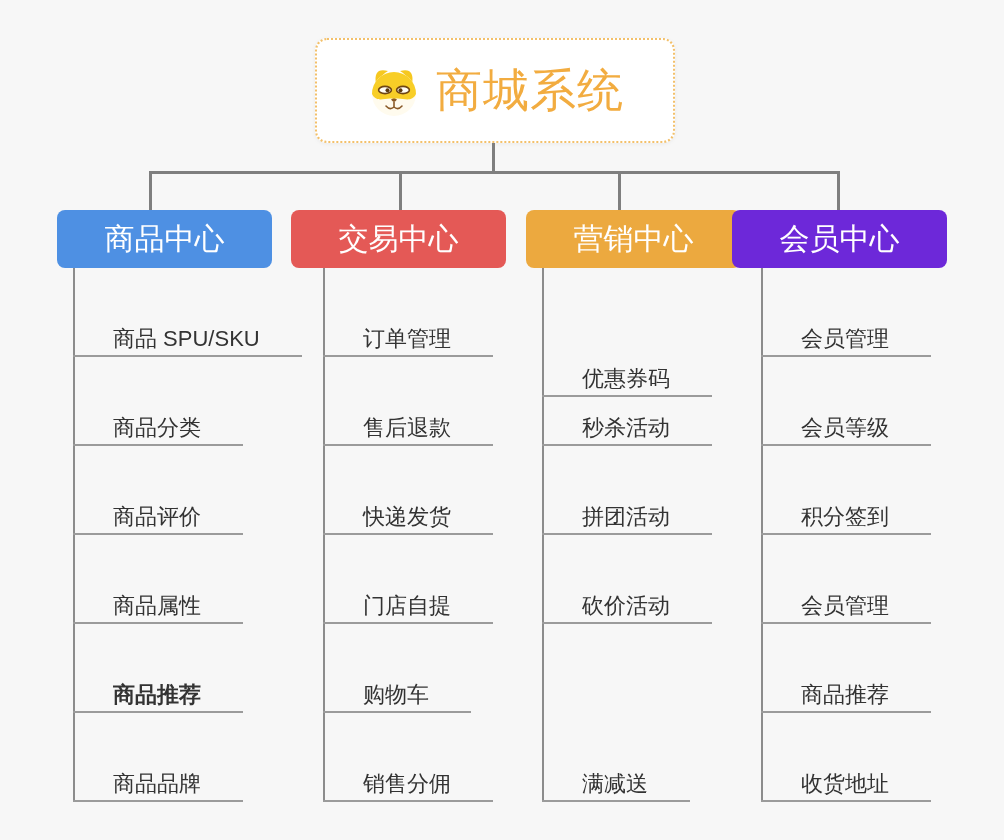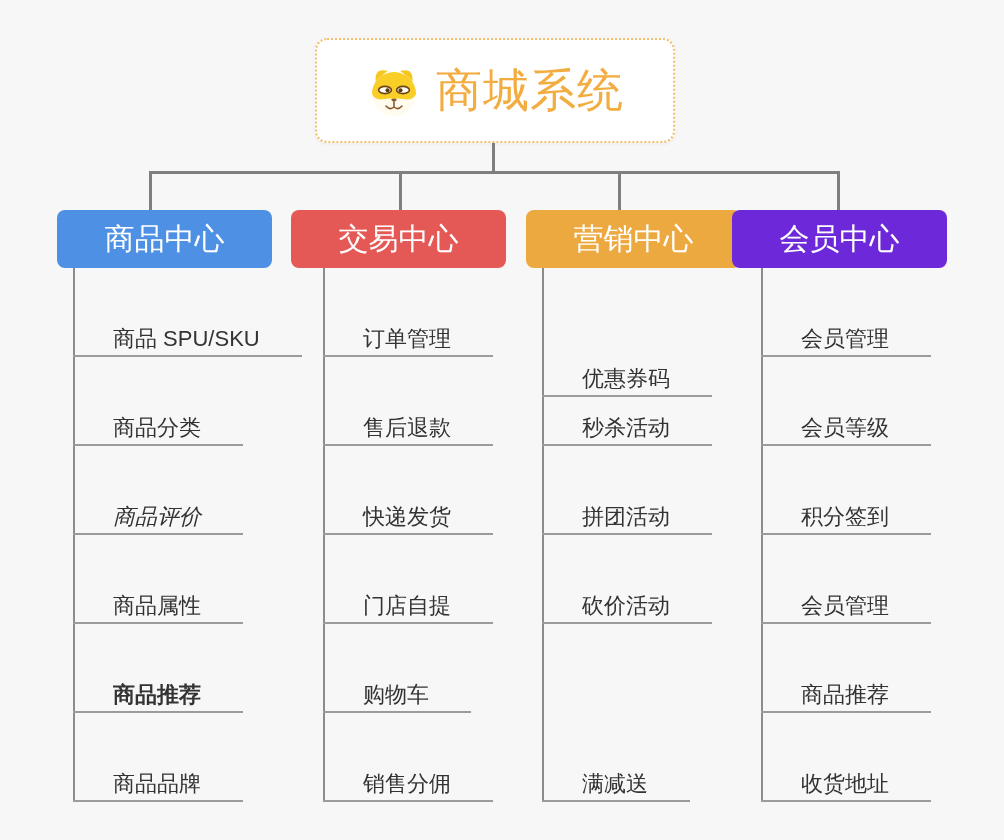--- a/index.html
+++ b/index.html
@@ -91,21 +91,21 @@
   <div class="branch-header" style="left: 526px; background: rgb(236, 169, 63);">营销中心</div>
   <div class="branch-header" style="left: 732px; background: #6d28d9;">会员中心</div>
 
   <div class="trunk" style="left:73px;"></div>
   <div class="trunk" style="left:323px;"></div>
   <div class="trunk" style="left:542px;"></div>
   <div class="trunk" style="left:761px;"></div>
 
   <div class="item" style="left:73px;top:322px;">商品 SPU/SKU</div>
   <div class="item" style="left:73px;top:411px;">商品分类</div>
-  <div class="item" style="left:73px;top:500px;font-style:italic;">商品评价</div>
+  <div class="item" style="left:73px;top:500px;">商品评价</div>
   <div class="item" style="left:73px;top:589px;">商品属性</div>
   <div class="item" style="left:73px;top:678px;font-weight:bold;">商品推荐</div>
   <div class="item" style="left:73px;top:767px;">商品品牌</div>
 
   <div class="item" style="left:323px;top:322px;">订单管理</div>
   <div class="item" style="left:323px;top:411px;">售后退款</div>
   <div class="item" style="left:323px;top:500px;">快递发货</div>
   <div class="item" style="left:323px;top:589px;">门店自提</div>
   <div class="item" style="left:323px;top:678px;">购物车</div>
   <div class="item" style="left:323px;top:767px;">销售分佣</div>

